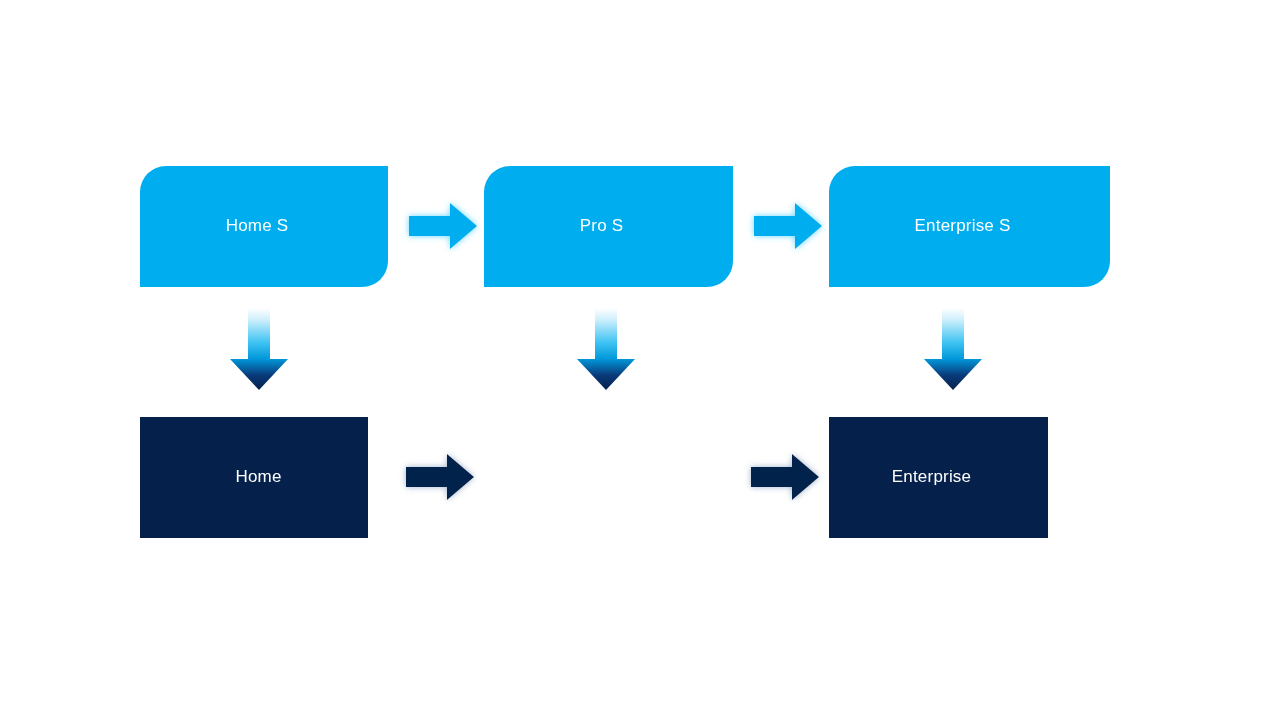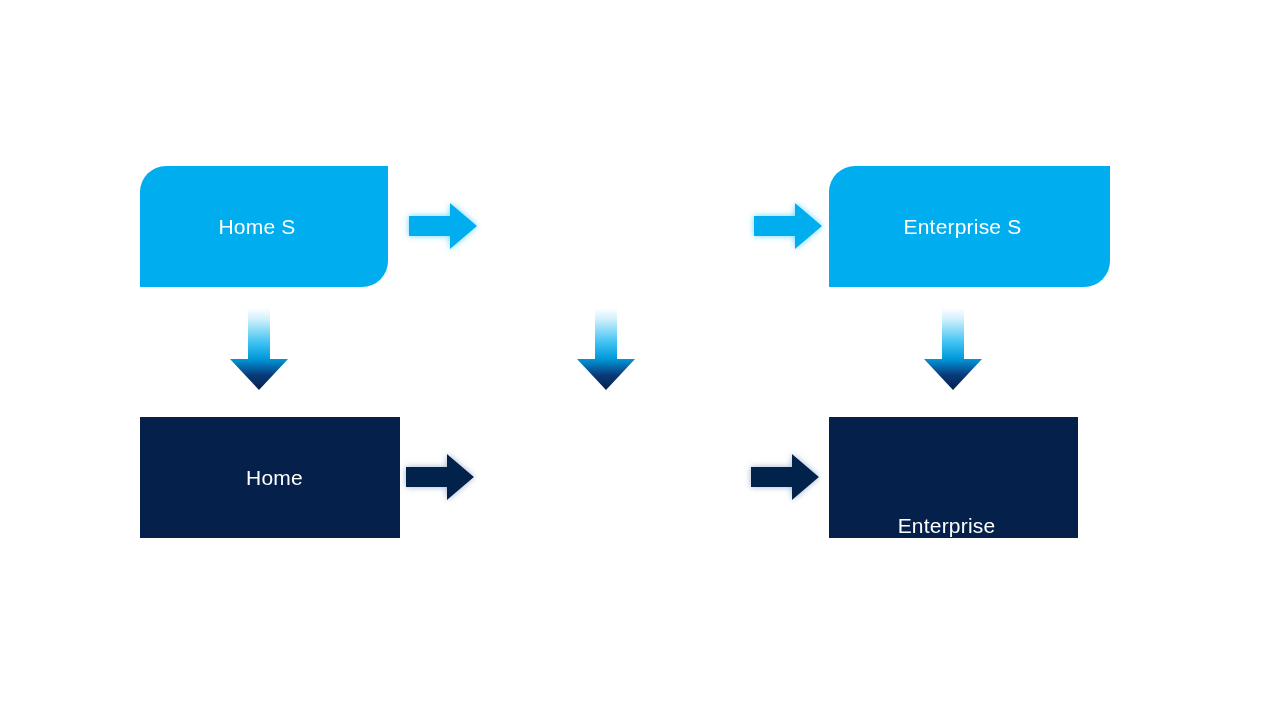--- a/index.html
+++ b/index.html
@@ -25,21 +25,21 @@
   }
 
   
   .node {
     position: absolute;
     display: flex;
     align-items: center;
     justify-content: center;
     box-sizing: border-box;
     color: #ffffff;
-    font-size: 21px;
+    font-size: 17px;
     font-weight: 400;
     letter-spacing: 0.2px;
     line-height: 1.2;
     padding-right: 14px;
     user-select: none;
   }
 
   .node-label {
     display: block;
     text-align: center;
@@ -76,20 +76,23 @@
 </style>
 </head>
 <body>
 
 <div id="canvas">
 
   <div class="node blue" style="left:140px; top:166px; width:248px; height:121px;">
     <span class="node-label">Home S</span>
   </div>
 
+  <div class="node blue" style="left:484px; top:166px; width:249px; height:121px;">
+    <span class="node-label">Pro S</span>
+  </div>
 
   <div class="node blue" style="left:829px; top:166px; width:281px; height:121px;">
     <span class="node-label">Enterprise S</span>
   </div>
 
   <div class="h-arrow" style="left:407px; top:200px;">
     <svg viewBox="0 0 72 52" xmlns="http://www.w3.org/2000/svg">
       <defs>
         <filter id="glowBlue1" x="-60%" y="-60%" width="220%" height="220%">
           <feDropShadow dx="0" dy="0" stdDeviation="3.2" flood-color="#5BD4FF" flood-opacity="0.95"></feDropShadow>
@@ -151,26 +154,26 @@
           <stop offset="42%" stop-color="#3FC3F2"></stop>
           <stop offset="62%" stop-color="#0098DA"></stop>
           <stop offset="82%" stop-color="#0A3A7A"></stop>
           <stop offset="100%" stop-color="#04204B"></stop>
         </linearGradient>
       </defs>
       <path d="M20,0 L42,0 L42,51 L60,51 L31,82 L2,51 L20,51 Z" fill="url(#vg3)"></path>
     </svg>
   </div>
 
-  <div class="node navy" style="left:140px; top:417px; width:260px; height:121px;padding-left:23px;">
+  <div class="node navy" style="left:140px; top:417px; width:228px; height:121px;padding-left:23px;">
     <span class="node-label">Home</span>
   </div>
 
 
-  <div class="node navy" style="left:829px; top:417px; width:249px; height:121px;align-items:flex-end;">
+  <div class="node navy" style="left:829px; top:417px; width:219px; height:121px;">
     <span class="node-label">Enterprise</span>
   </div>
 
   <div class="h-arrow" style="left:404px; top:451px;">
     <svg viewBox="0 0 72 52" xmlns="http://www.w3.org/2000/svg">
       <defs>
         <filter id="glowNavy1" x="-60%" y="-60%" width="220%" height="220%">
           <feDropShadow dx="0" dy="0" stdDeviation="3.4" flood-color="#8FA6C4" flood-opacity="0.85"></feDropShadow>
         </filter>
       </defs>

